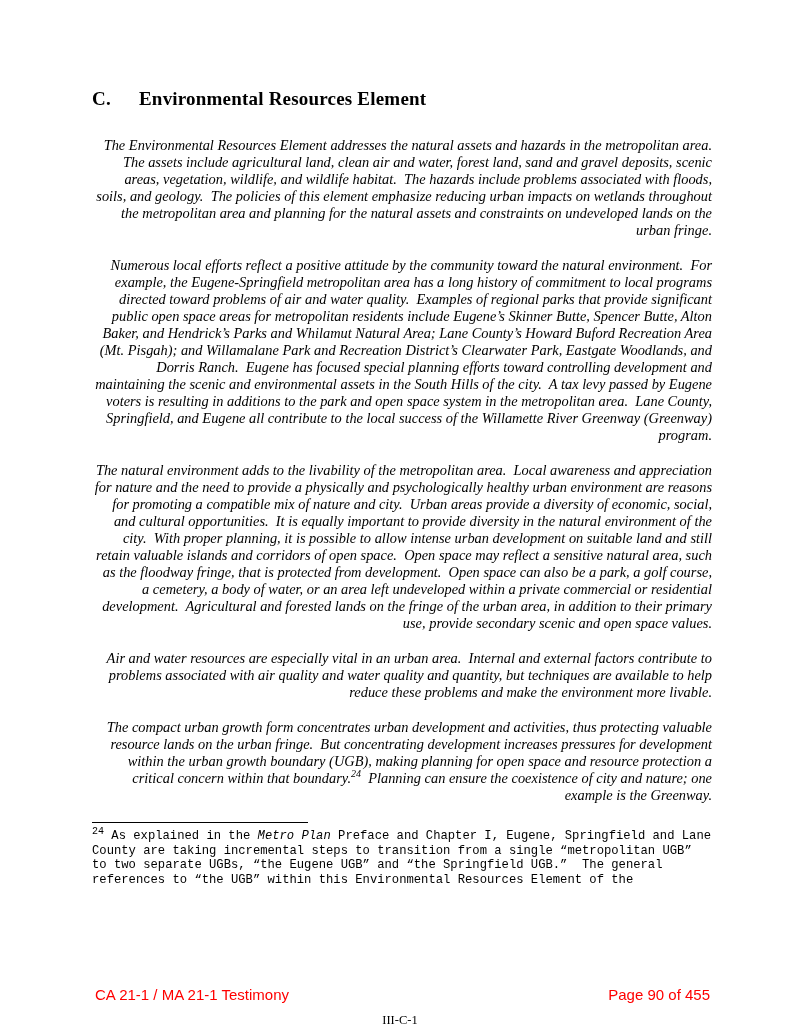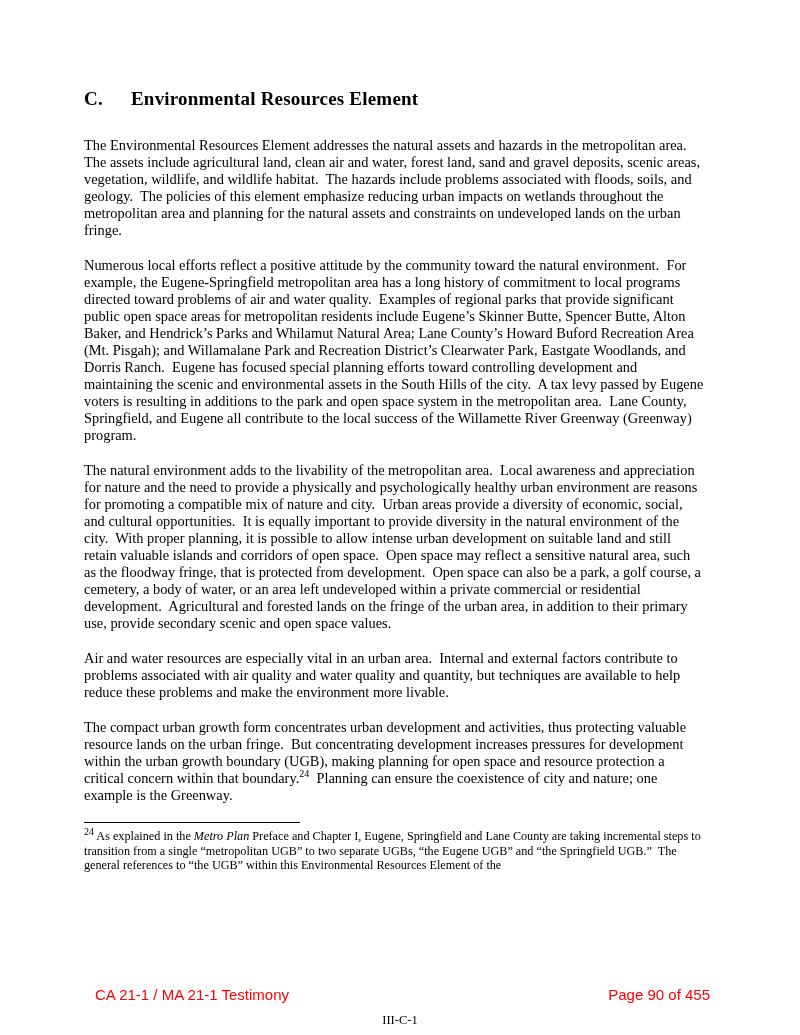--- a/index.html
+++ b/index.html
@@ -6,56 +6,58 @@
   html, body { width: 800px; height: 1035px; }
   body {
     background: #ffffff;
     position: relative;
     font-family: "Liberation Serif", serif;
     color: #000000;
     overflow: hidden;
   }
   .content {
     position: absolute;
-    left: 84px;
+    left: 92px;
     top: 88px;
     width: 620px;
   }
   .heading {
     font-size: 19px;
     font-weight: bold;
     letter-spacing: 0.2px;
     margin-bottom: 27px;
   }
   .heading .letter {
     display: inline-block;
     width: 47px;
   }
   p.para {
     font-size: 14.4px;
     line-height: 17px;
     margin-bottom: 18px;
     white-space: pre-wrap;
-    text-align: left;
+    text-align: right;
+    font-style: italic;
   }
   sup.fn-ref {
     font-size: 10px;
     vertical-align: super;
     line-height: 0;
   }
   .footnote-rule {
     width: 216px;
     height: 0;
     border-top: 1px solid #000;
     margin: 4px 0 6px 0;
   }
   .footnote {
     font-size: 12.2px;
     line-height: 14.6px;
     white-space: pre-wrap;
+    font-family: Liberation Mono, monospace;
   }
   .footnote em { font-style: italic; }
   .page-number {
     position: absolute;
     left: 0;
     right: 0;
     top: 969px;
     text-align: center;
     font-size: 12.5px;
     font-family: "Liberation Serif", serif;

